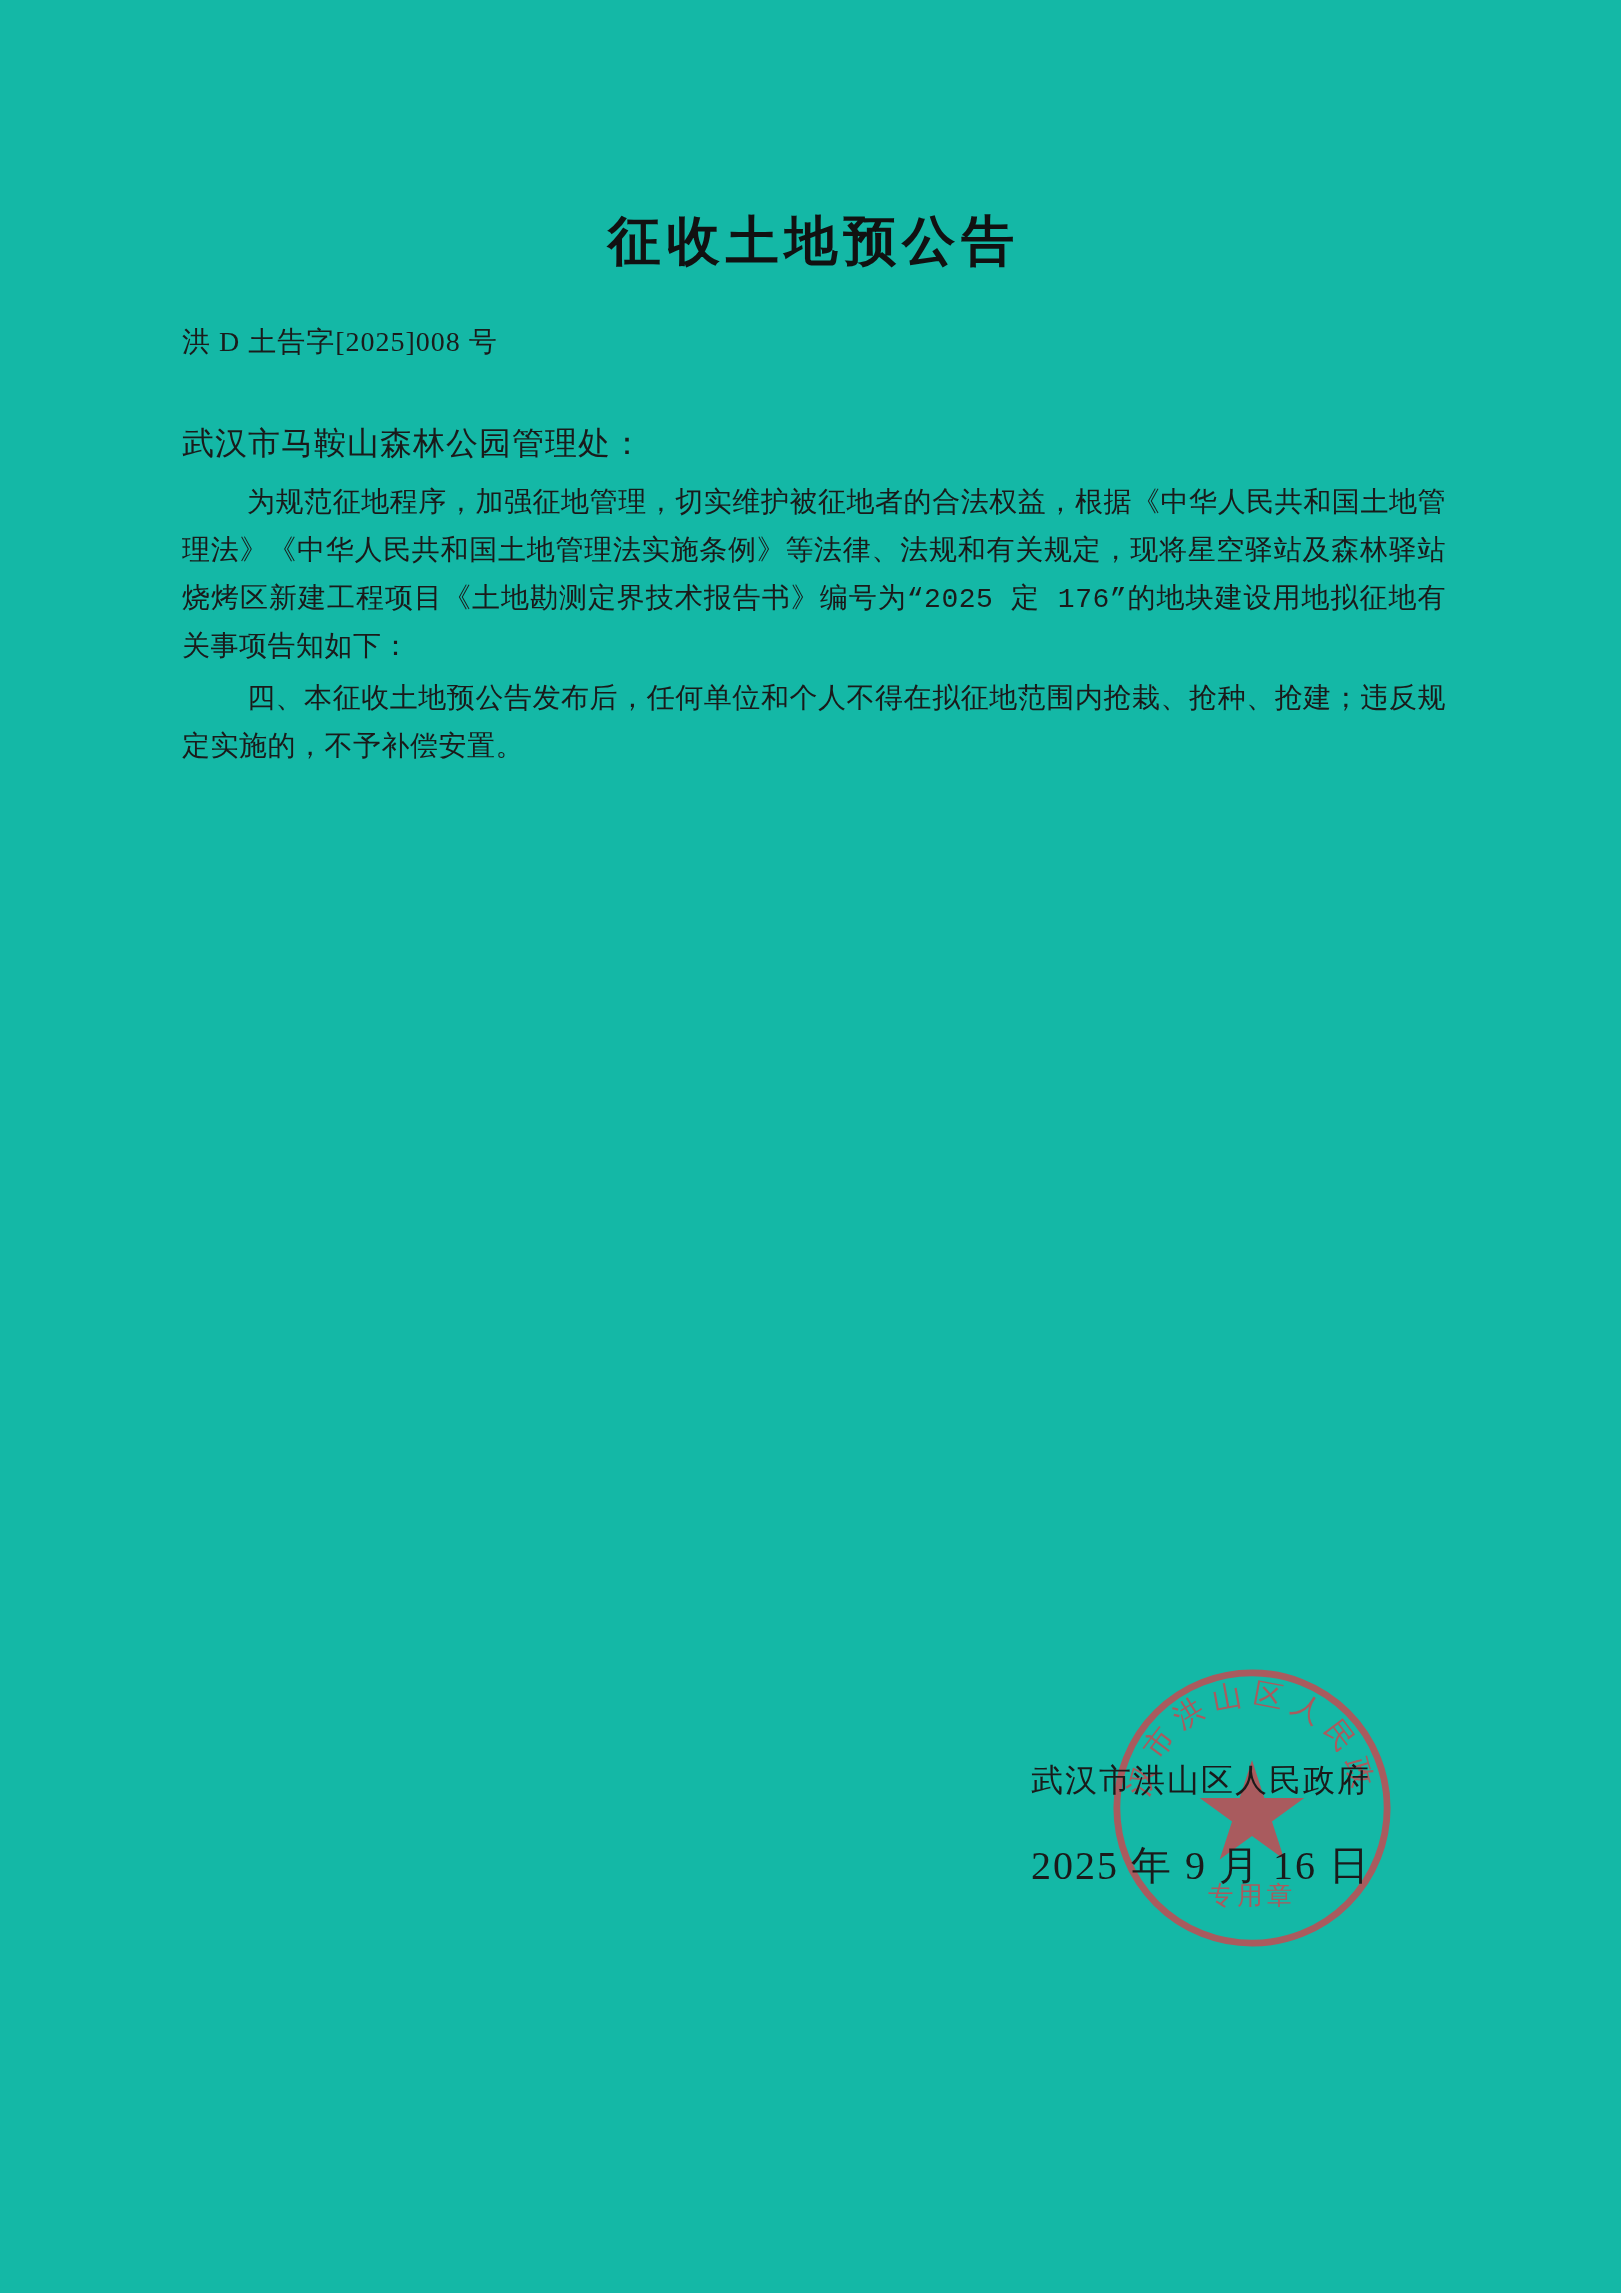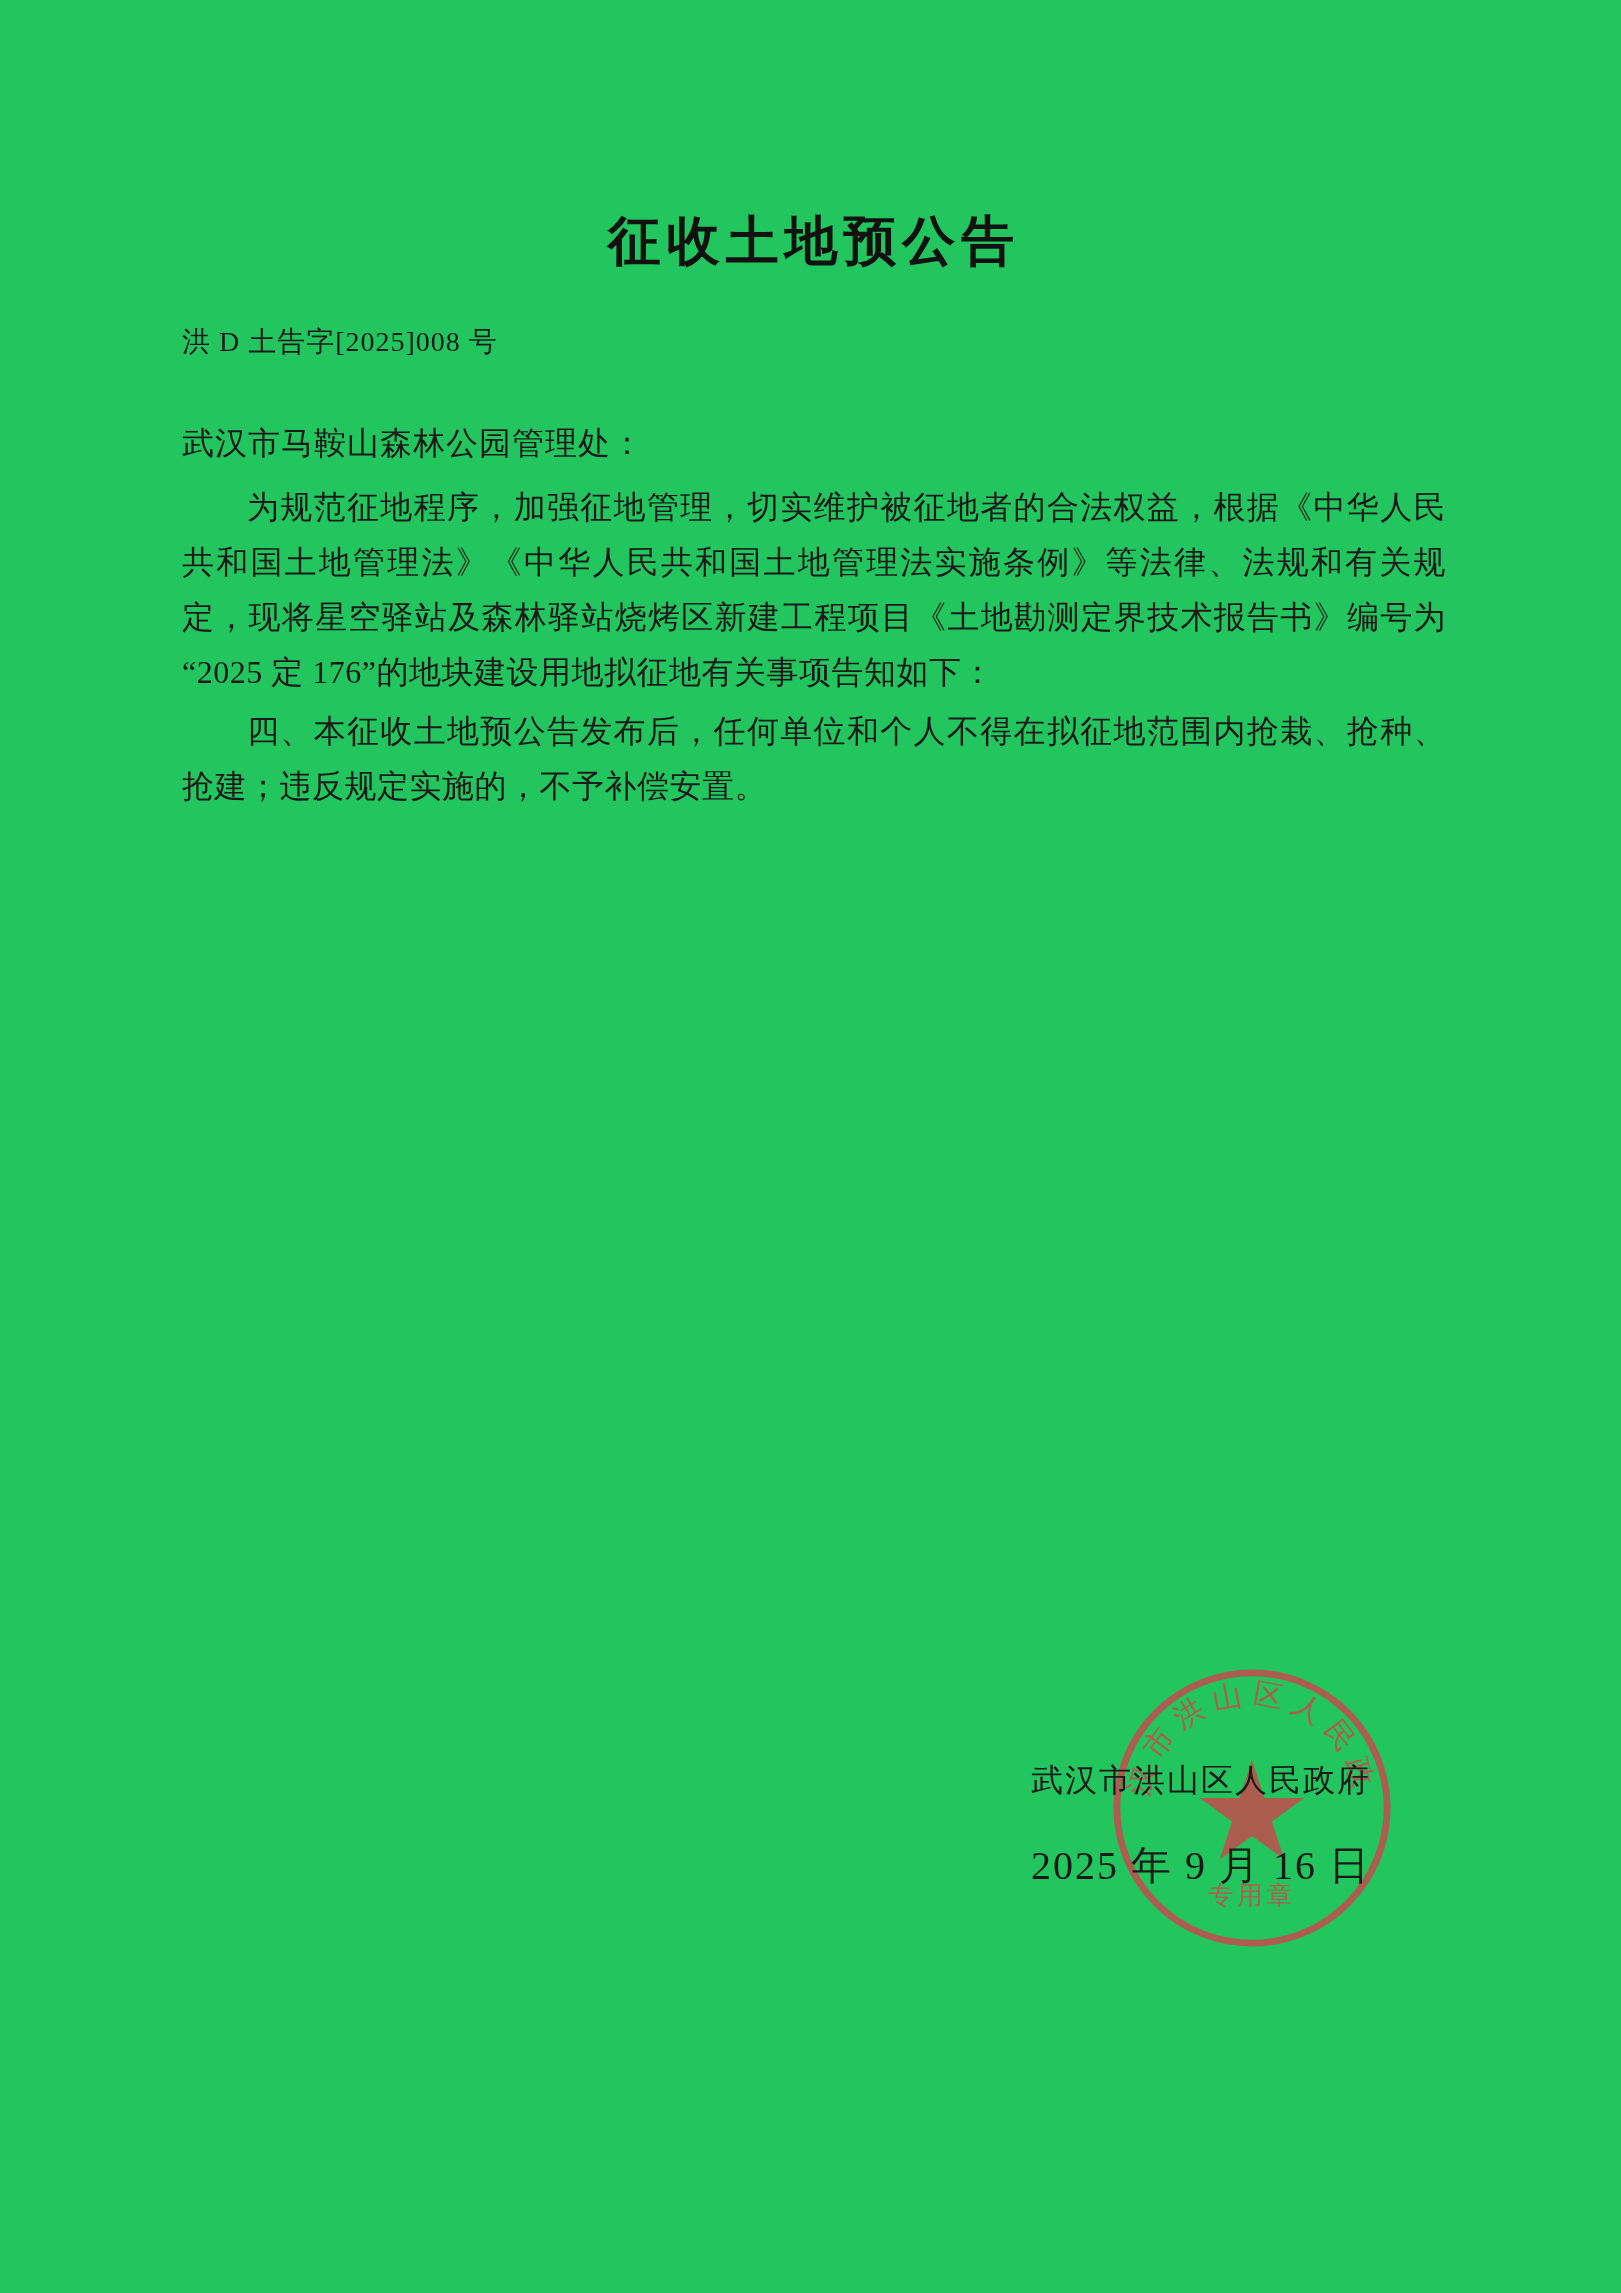--- a/index.html
+++ b/index.html
@@ -11,21 +11,21 @@
     width: 1621px;
     height: 2294px;
     font-family: "Liberation Serif", "DejaVu Serif", serif;
     color: #1a1a1a;
     position: relative;
     overflow: hidden;
   }
   .page {
     position: absolute;
     inset: 0;
-    background: #22c55e;
+    background: #14b8a6;
     padding-left: 37px;
   }
   .doc-body {
     position: absolute;
     left: 182px;
     top: 206px;
     width: 1264px;
   }
   .doc-title {
     text-align: center;
@@ -43,27 +43,28 @@
     color: #1b1b1b;
     margin: 0 41px 57px 0;
   }
   .addressee {
     font-size: 32px;
     line-height: 1.62;
     margin: 0 0 9.8px 0;
     letter-spacing: 1px;
   }
   p.para {
-    font-size: 32px;
+    font-size: 28px;
     line-height: 1.72;
     margin: 0 0 3.9px 0;
     text-indent: 65px;
     text-align: justify;
     text-justify: inter-ideograph;
     letter-spacing: 0.5px;
+    font-family: Liberation Mono, monospace;
   }
   .sign-block {
     position: absolute;
     right: 165px;
     top: 1759px;
     width: 510px;
     text-align: center;
   }
   .sign-org {
     font-size: 32px;

